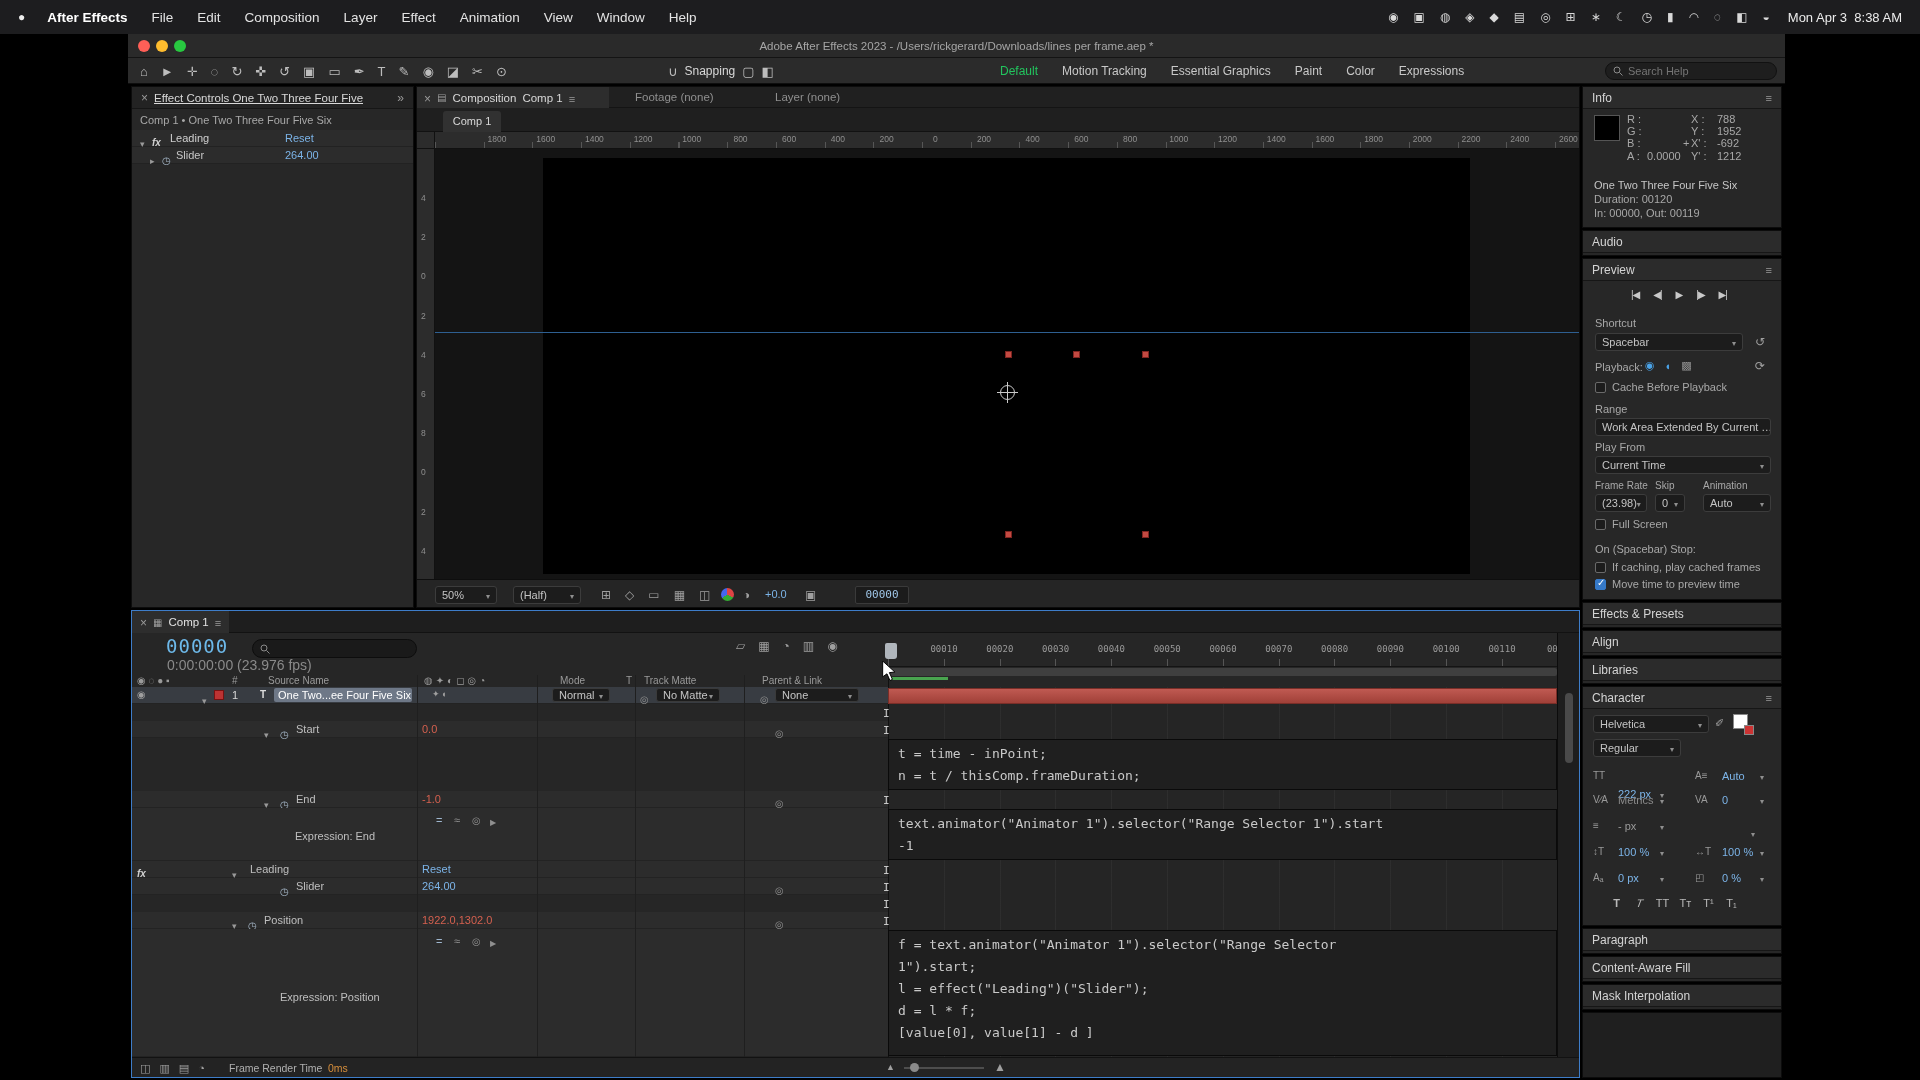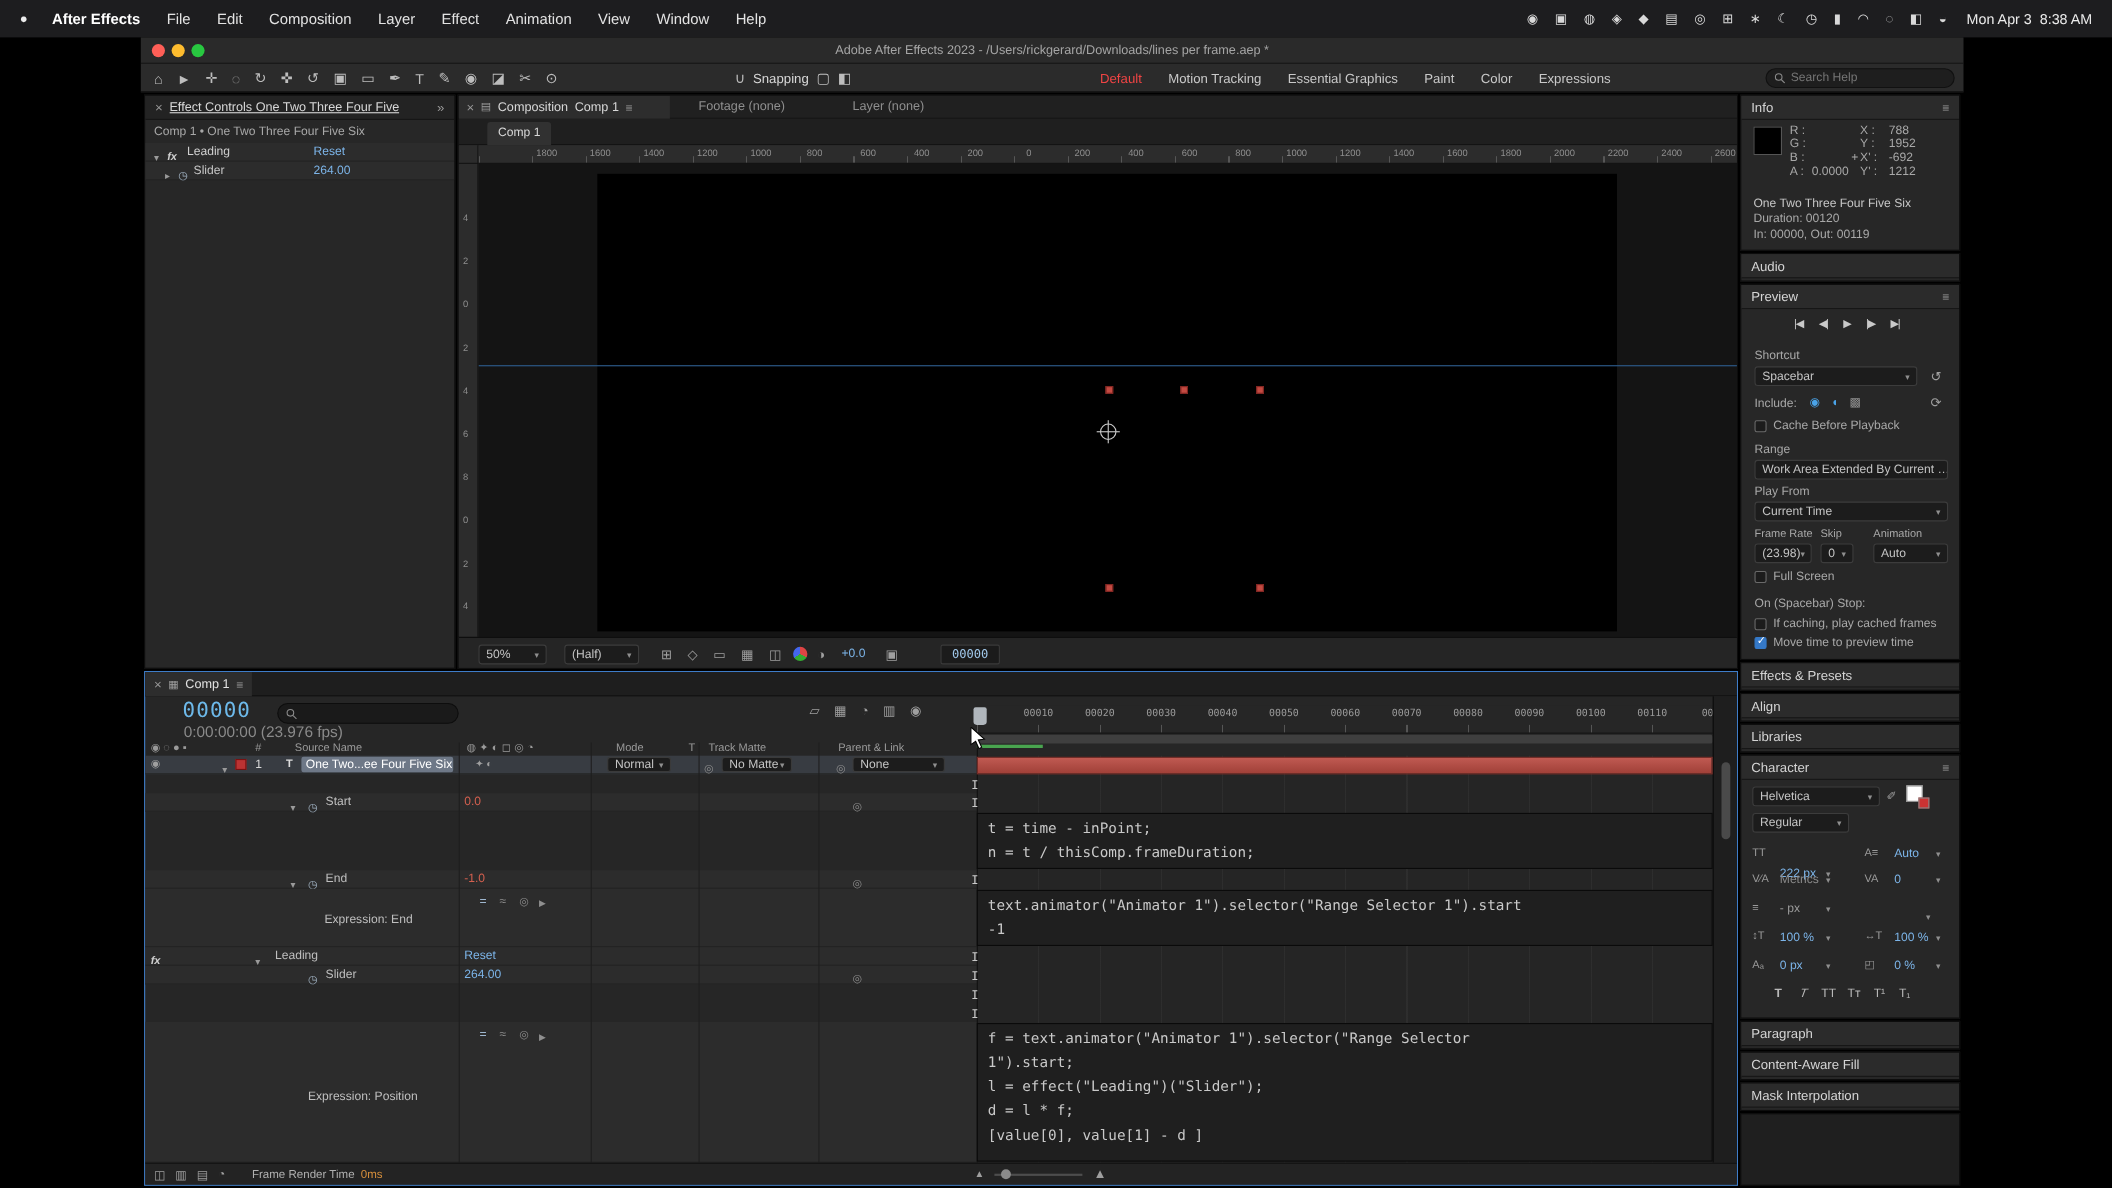--- a/index.html
+++ b/index.html
@@ -32,21 +32,21 @@
 #titlebar{left:128px;top:34px;width:1657px;height:24px;background:#2a2a2a;border-bottom:1px solid #141414}
 .tl{position:absolute;width:12px;height:12px;border-radius:50%;top:6px}
 #title-text{width:100%;text-align:center;line-height:24px;font-size:11.5px;color:#a5a5a5;overflow:hidden;white-space:nowrap}
 
 #toolbar{left:128px;top:58px;width:1657px;height:26px;background:#2b2b2b;border-bottom:1px solid #0e0e0e}
 #tools{position:absolute;left:12px;top:0;height:26px;display:flex;align-items:center;gap:13px}
 .tool{color:#bdbdbd;font-size:13px}
 #snapgrp{position:absolute;left:540px;top:0;height:26px;display:flex;align-items:center;gap:7px}
 #workspaces{position:absolute;left:872px;top:0;height:26px;display:flex;align-items:center;gap:24px}
 .ws{font-size:12px;color:#c9c9c9;white-space:nowrap}
-.ws.act{color:#ef4444}
+.ws.act{color:#22c55e}
 #searchhelp{position:absolute;right:8px;top:4px;width:172px;height:18px;background:#1e1e1e;border:1px solid #111;border-radius:9px;display:flex;align-items:center;padding:0 7px;gap:5px}
 #searchhelp input{background:transparent;border:none;outline:none;color:#bbb;font-size:11px;width:130px}
 
 .panel{position:absolute;background:#272727;border:1px solid #0c0c0c;overflow:hidden}
 .phead{height:22px;background:#2b2b2b;border-bottom:1px solid #161616;display:flex;align-items:center;justify-content:space-between;padding:0 9px;font-size:12px;color:#d4d4d4}
 .lbl{font-size:11px;color:#a8a8a8;white-space:nowrap}
 .dd{background:#1c1c1c;border:1px solid #3c3c3c;border-radius:3px;height:18px;display:flex;align-items:center;justify-content:space-between;padding:0 6px;font-size:11px;color:#c4c4c4;position:absolute;white-space:nowrap;overflow:hidden}
 .chk{width:11px;height:11px;border:1px solid #6a6a6a;border-radius:2px;background:#1c1c1c;display:inline-block;flex:none;position:relative}
 .chk.on{background:#3579c8;border-color:#3579c8}
 .chk.on::after{content:"✓";position:absolute;left:1px;top:-3px;font-size:10px;color:#fff}
@@ -290,21 +290,21 @@
       <span class="tbtn">▶</span>
       <span class="tbtn">|▶</span>
       <span class="tbtn">▶|</span>
     </div>
   <span class="a lbl" style="left:12px;top:58px">Shortcut</span>
   <div class="dd" style="left:12px;top:74px;width:148px">
       <span>Spacebar</span>
       <span class="car"></span>
     </div>
   <span class="a ic" style="left:172px;top:76px;font-size:12px">↺</span>
-  <span class="a lbl" style="left:12px;top:102px">Include:</span>
+  <span class="a lbl" style="left:12px;top:102px">Playback:</span>
   <div class="a fx" id="include-icons" style="left:62px;top:100px;gap:10px">
       <span class="iic on">◉</span>
       <span class="iic on">◖</span>
       <span class="iic">▩</span>
     </div>
   <span class="a ic" style="left:172px;top:100px;font-size:12px">⟳</span>
   <div class="a fx" style="left:12px;top:122px;gap:6px">
       <span class="chk"></span>
       <span class="lbl">Cache Before Playback</span>
     </div>
@@ -551,20 +551,27 @@
     <span class="a cv" style="left:100px;top:3px"></span>
     <span class="rlabel" style="left:118px">Leading</span>
     <span class="rval vblue">Reset</span>
   </div>
   <div class="row" style="top:267px">
     <span class="a wt" style="left:148px;top:3px"></span>
     <span class="rlabel" style="left:164px">Slider</span>
     <span class="rval vblue">264.00</span>
     <span class="a pw" style="left:643px;top:2px"></span>
   </div>
+  <div class="row" style="top:301px">
+    <span class="a cv" style="left:100px;top:3px"></span>
+    <span class="a wt" style="left:116px;top:3px"></span>
+    <span class="rlabel" style="left:132px">Position</span>
+    <span class="rval vred">1922.0,1302.0</span>
+    <span class="a pw" style="left:643px;top:2px"></span>
+  </div>
   <div class="row" style="top:318px;height:128px">
     <span class="a e-eq" style="left:304px;top:2px"></span>
     <span class="a e-gr" style="left:322px;top:2px"></span>
     <span class="a e-pw" style="left:340px;top:2px"></span>
     <span class="a e-ch" style="left:358px;top:3px"></span>
     <span class="rlabel" style="left:148px;top:62px">Expression: Position</span>
   </div>
 
   <div class="coldiv" style="left:285px"></div>
   <div class="coldiv" style="left:405px"></div>

